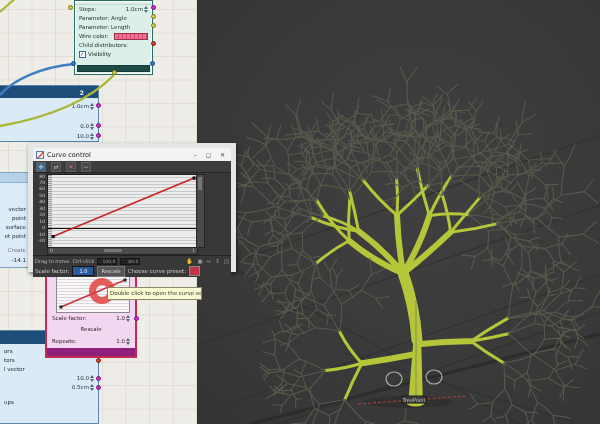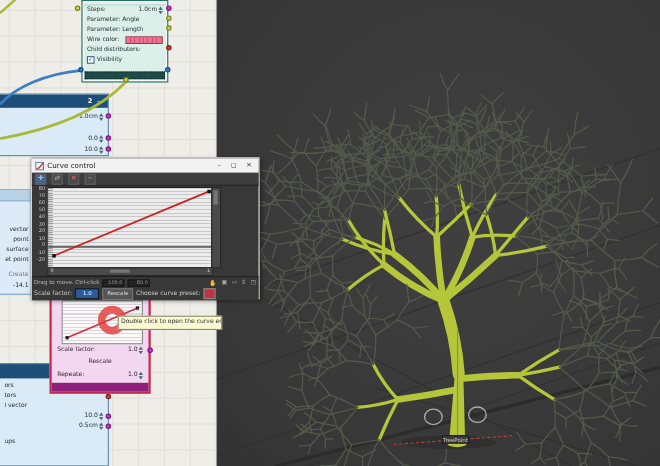--- a/index.html
+++ b/index.html
@@ -49,21 +49,21 @@
   #pink-thumb{position:absolute;left:9px;top:3px;width:72px;height:38px;background:#fbf8fa;border:1px solid #8a8a8a;
     background-image:repeating-linear-gradient(#fbf8fa 0 2px,#ddd6da 2px 3px);}
   #pink-node .footer{position:absolute;left:0;right:0;bottom:0;height:8px;background:#8e1f7a;}
   #pink-node .prow{position:absolute;left:0;right:0;display:flex;align-items:center;padding:0 5px;height:9px;line-height:9px;font-size:5.5px;color:#3a2030;}
 
   
   #wires{position:absolute;left:0;top:0;width:197px;height:424px;z-index:3;pointer-events:none;}
 
   
   #dlg{position:absolute;left:28px;top:143px;width:208px;height:129px;z-index:10;
-    background:#383838;border:1px solid #e5e5e5;box-shadow:1px 2px 4px rgba(0,0,0,.5);box-sizing:border-box;}
+    background:#383838;border:5px solid #e5e5e5;box-shadow:1px 2px 4px rgba(0,0,0,.5);box-sizing:border-box;}
   #dlg-title{position:absolute;left:0;top:0;right:0;height:13px;background:#f2f2f2;border-bottom:1px solid #999;
     display:flex;align-items:center;font-size:6.5px;color:#222;padding:0 3px;gap:3px;}
   #dlg-title .wbtns{margin-left:auto;display:flex;gap:9px;color:#444;font-size:6px;padding-right:3px;}
   #dlg-toolbar{position:absolute;left:0;top:13px;right:0;height:11px;background:#3d3d3d;border-bottom:1px solid #262626;
     display:flex;align-items:center;gap:5px;padding:0 3px;font-size:6px;color:#b8b8b8;}
   .tbico{width:8px;height:8px;display:flex;align-items:center;justify-content:center;background:#4a4a4a;border:1px solid #5f5f5f;}
   .tbico.blue{background:#44678c;color:#dfe9f2;}
   .tbico.red{color:#e07a74;}
   #dlg-ylab{position:absolute;left:0;top:24px;width:13px;height:76px;}
   .ytick{position:absolute;right:1px;font-size:4.5px;color:#cfcfcf;line-height:5px;width:12px;text-align:right;}

